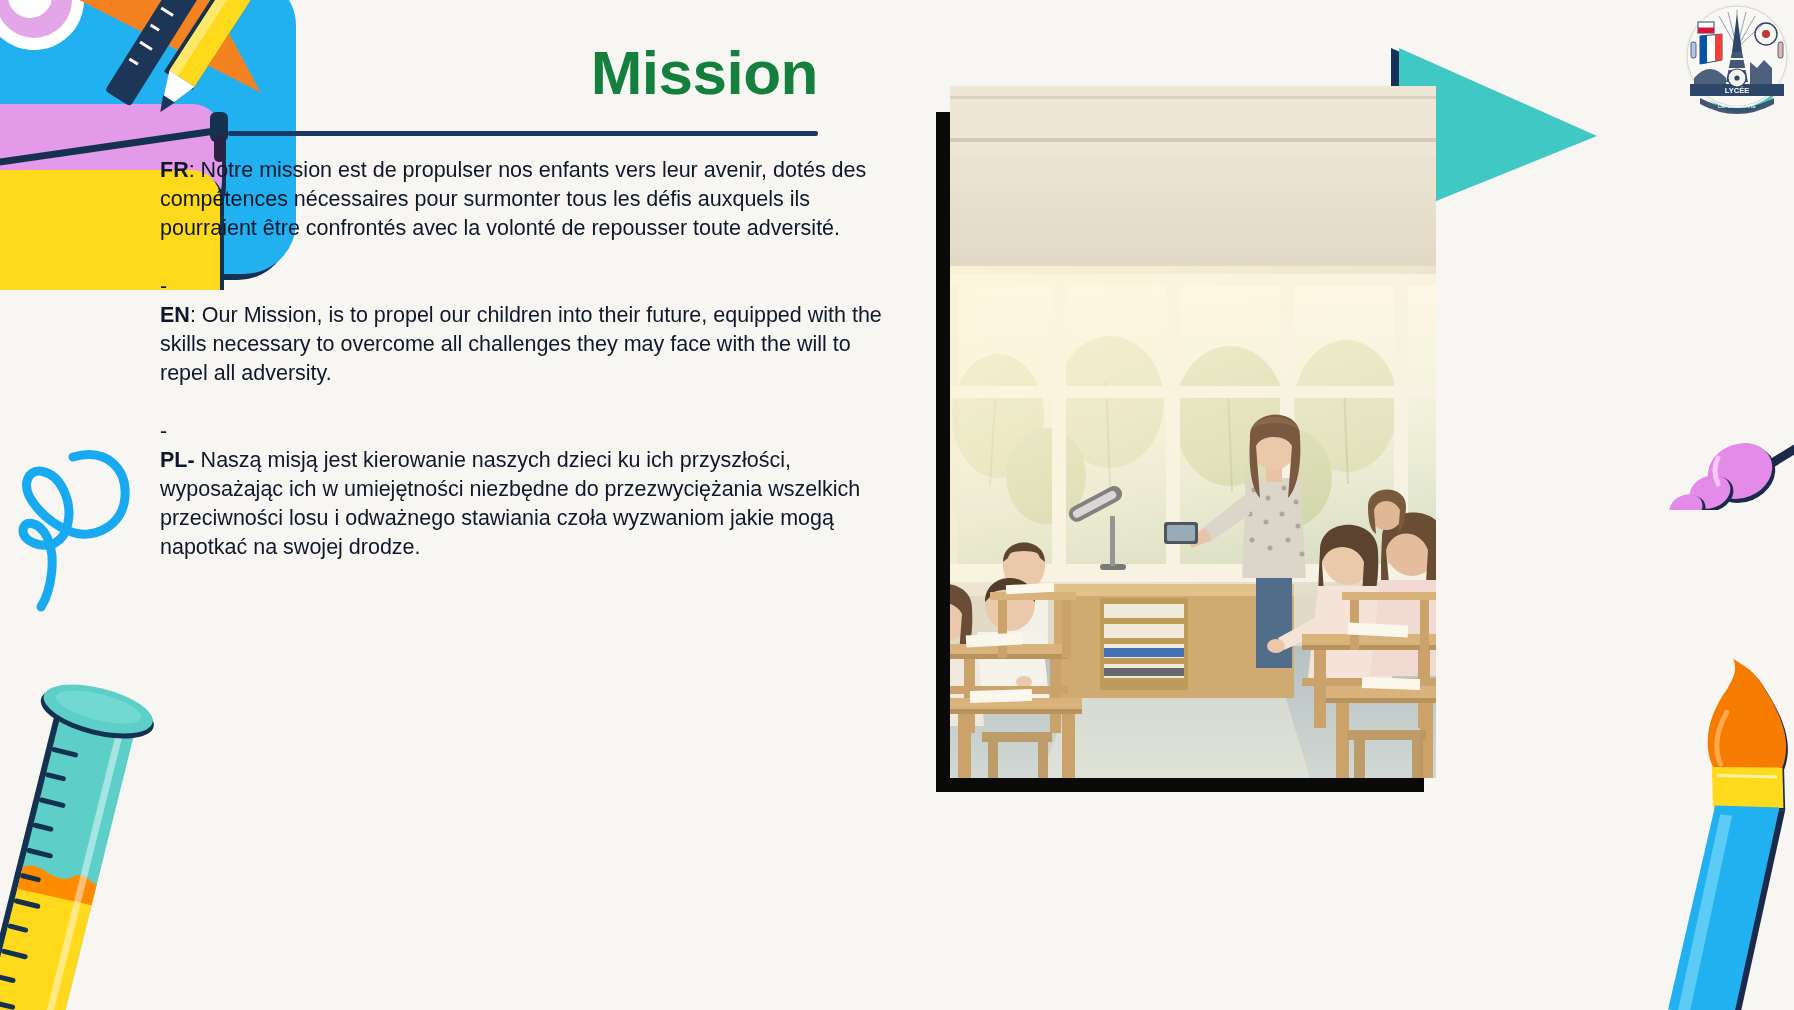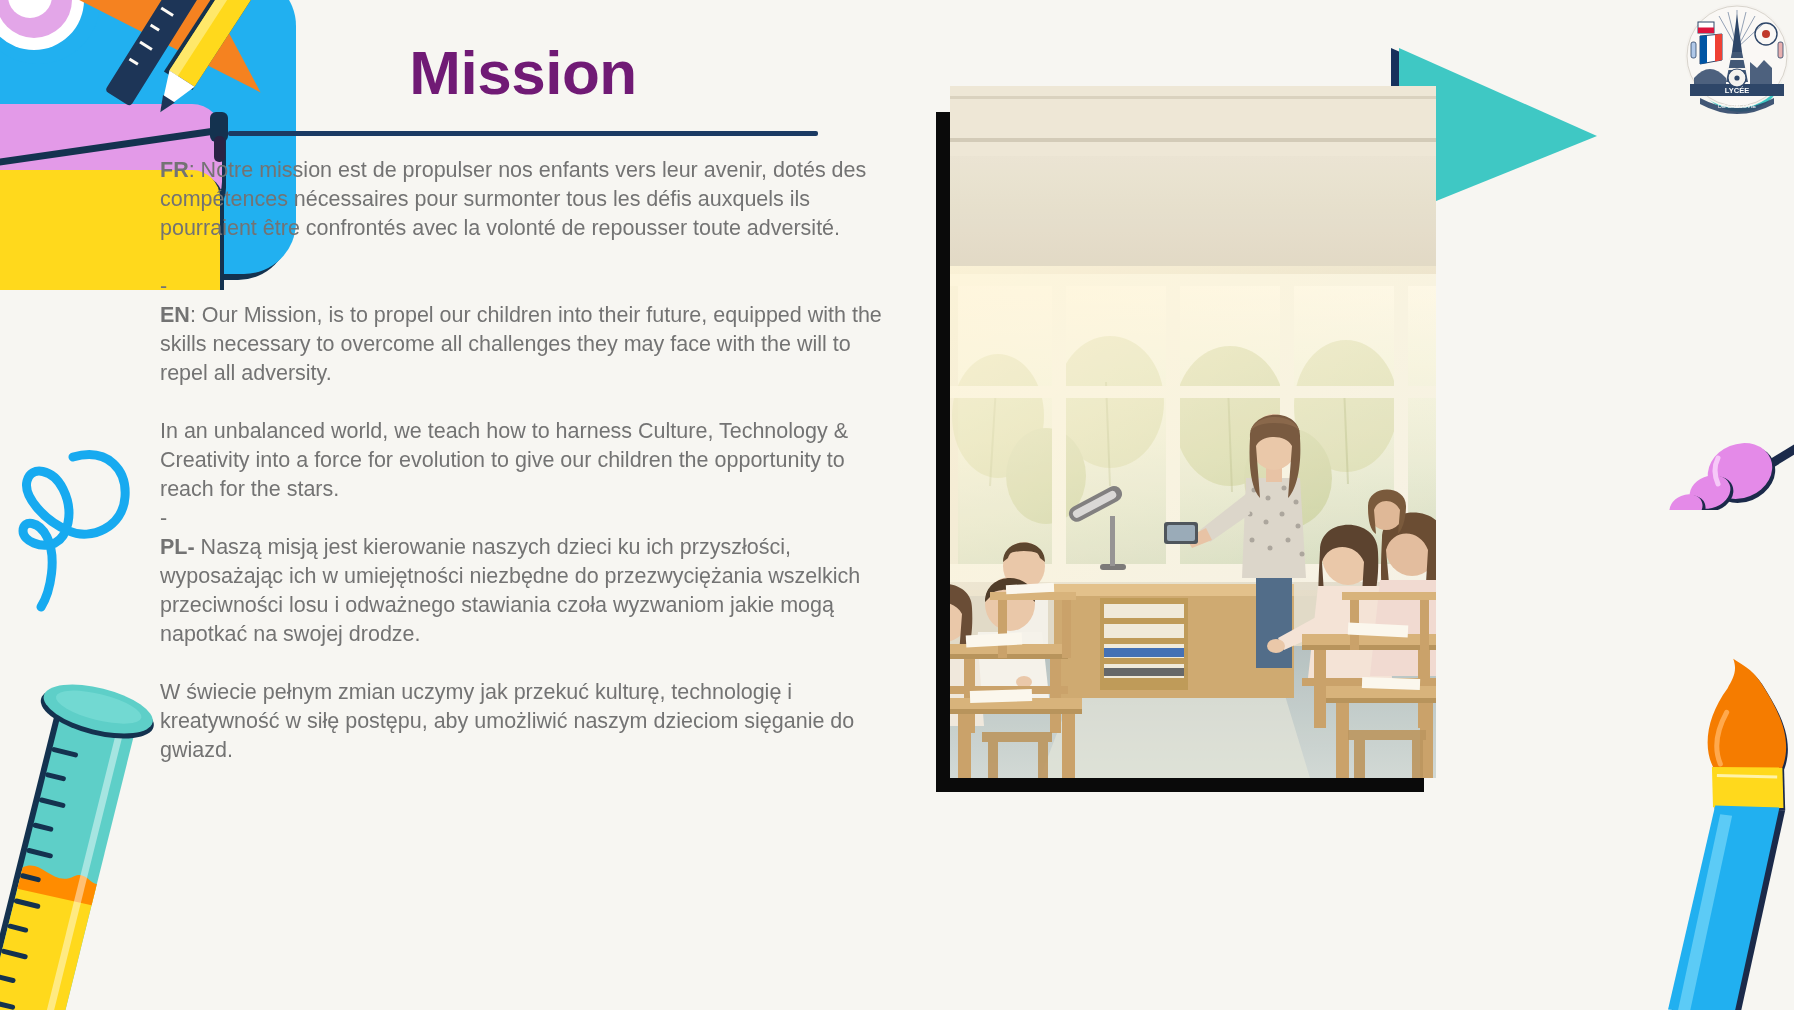--- a/index.html
+++ b/index.html
@@ -26,42 +26,43 @@
   .title-block {
     position: absolute;
     left: 228px;
     top: 40px;
     width: 590px;
     text-align: center;
   }
   .slide-title {
     font-size: 62px;
     font-weight: bold;
-    color: #701a75;
+    color: #15803d;
     letter-spacing: -0.5px;
     line-height: 1.05;
     margin: 0;
+    text-align: right;
   }
   .title-rule {
     margin-top: 26px;
     height: 5px;
     background: #1b3a63;
     border-radius: 2px;
     width: 100%;
   }
 
   
   .body-text {
     position: absolute;
     left: 160px;
     top: 156px;
     width: 730px;
     font-size: 21.5px;
     line-height: 29px;
-    color: #737373;
+    color: #0f172a;
   }
   .para {
     margin: 0 0 0 0;
   }
   .para + .para {
     margin-top: 0;
   }
   .spacer {
     height: 29px;
   }
@@ -323,29 +324,27 @@
 
     <div class="spacer"></div>
 
 
     <p class="para">-</p>
 
     <p class="para"><span class="lang-tag">EN</span><span>: Our Mission, is to propel our children into their future, equipped with the skills necessary to overcome all challenges they may face with the will to repel all adversity.</span></p>
 
     <div class="spacer"></div>
 
-    <p class="para">In an unbalanced world, we teach how to harness Culture, Technology &amp; Creativity into a force for evolution to give our children the opportunity to reach for the stars.</p>
 
     <p class="para">-</p>
 
     <p class="para"><span class="lang-tag">PL-</span><span> Naszą misją jest kierowanie naszych dzieci ku ich przyszłości, wyposażając ich w umiejętności niezbędne do przezwyciężania wszelkich przeciwności losu i odważnego stawiania czoła wyzwaniom jakie mogą napotkać na swojej drodze.</span></p>
 
     <div class="spacer"></div>
 
-    <p class="para">W świecie pełnym zmian uczymy jak przekuć kulturę, technologię i kreatywność w siłę postępu, aby umożliwić naszym dzieciom sięganie do gwiazd.</p>
 
   </div>
 
   <div class="photo-wrap">
     <div class="photo-shadow"></div>
     <div class="photo">
       <svg width="486" height="692" viewBox="0 0 486 692">
         <defs>
           <linearGradient id="winLight" x1="0" y1="0" x2="0" y2="1">
             <stop offset="0%" stop-color="#fdfcf4"></stop>

